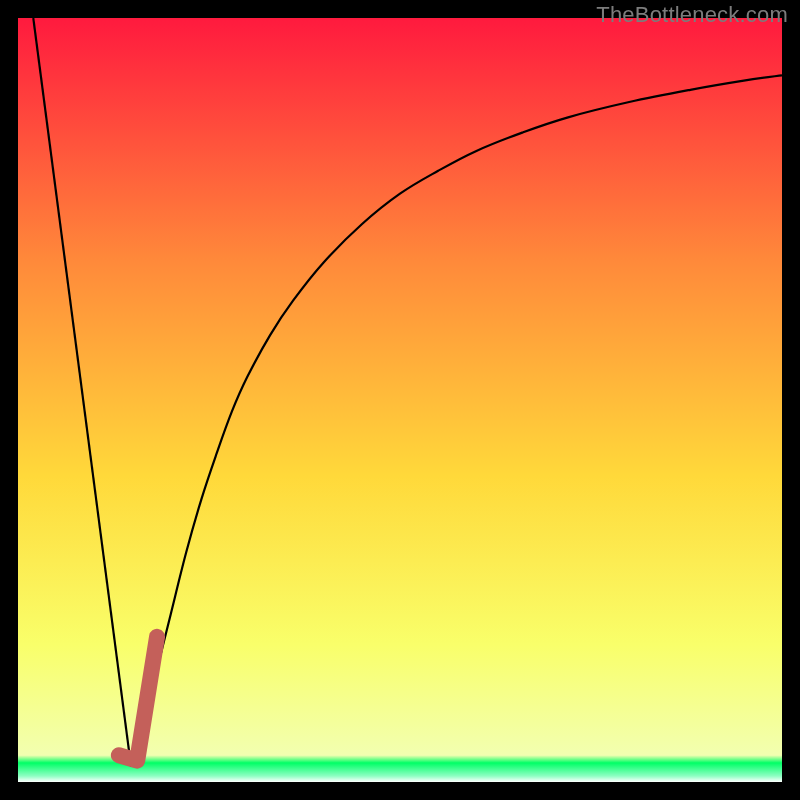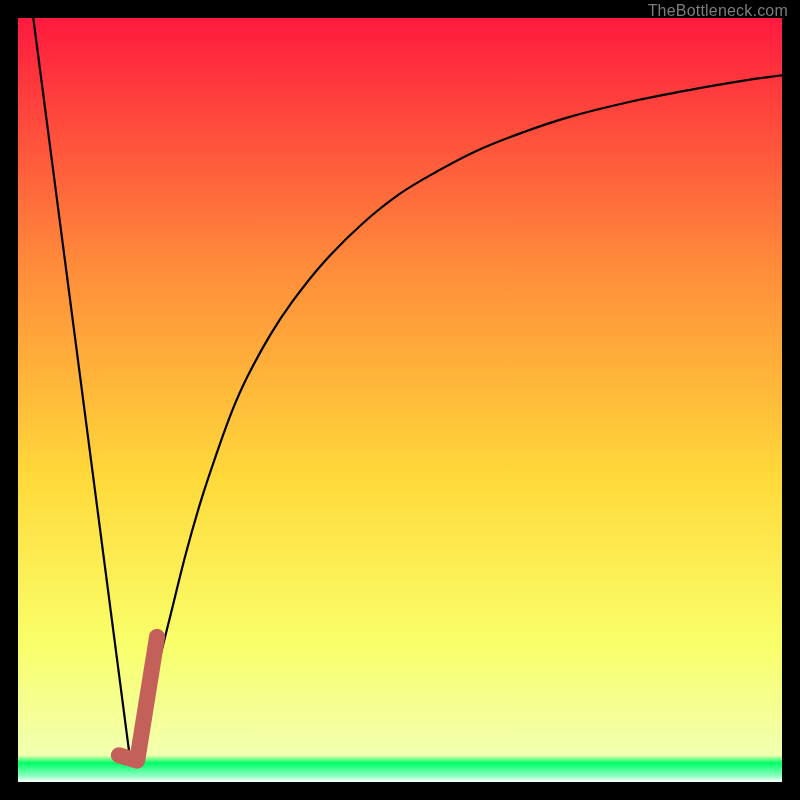--- a/index.html
+++ b/index.html
@@ -15,21 +15,21 @@
     position: absolute;
     width: 800px;
     height: 800px;
     background: #000;
   }
   .watermark {
     position: absolute;
     top: 2px;
     right: 12px;
     color: #7c7c7c;
-    font-size: 16px;
+    font-size: 22px;
     font-weight: 400;
     letter-spacing: 0.2px;
     z-index: 20;
     user-select: none;
     text-align: center;
   }
   .plot-viewport {
     position: absolute;
     left: 18px;
     top: 18px;

